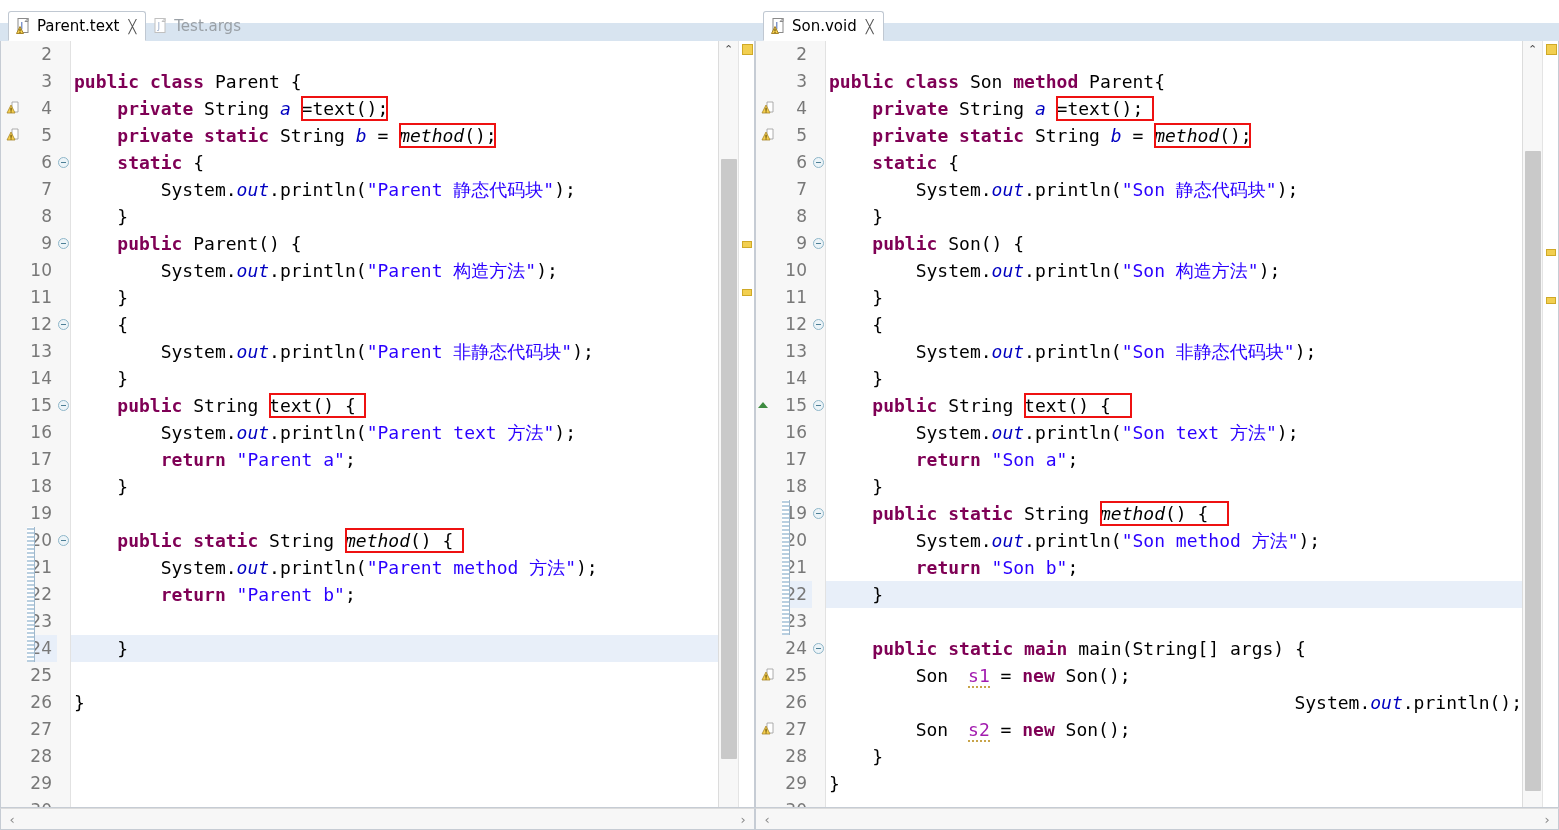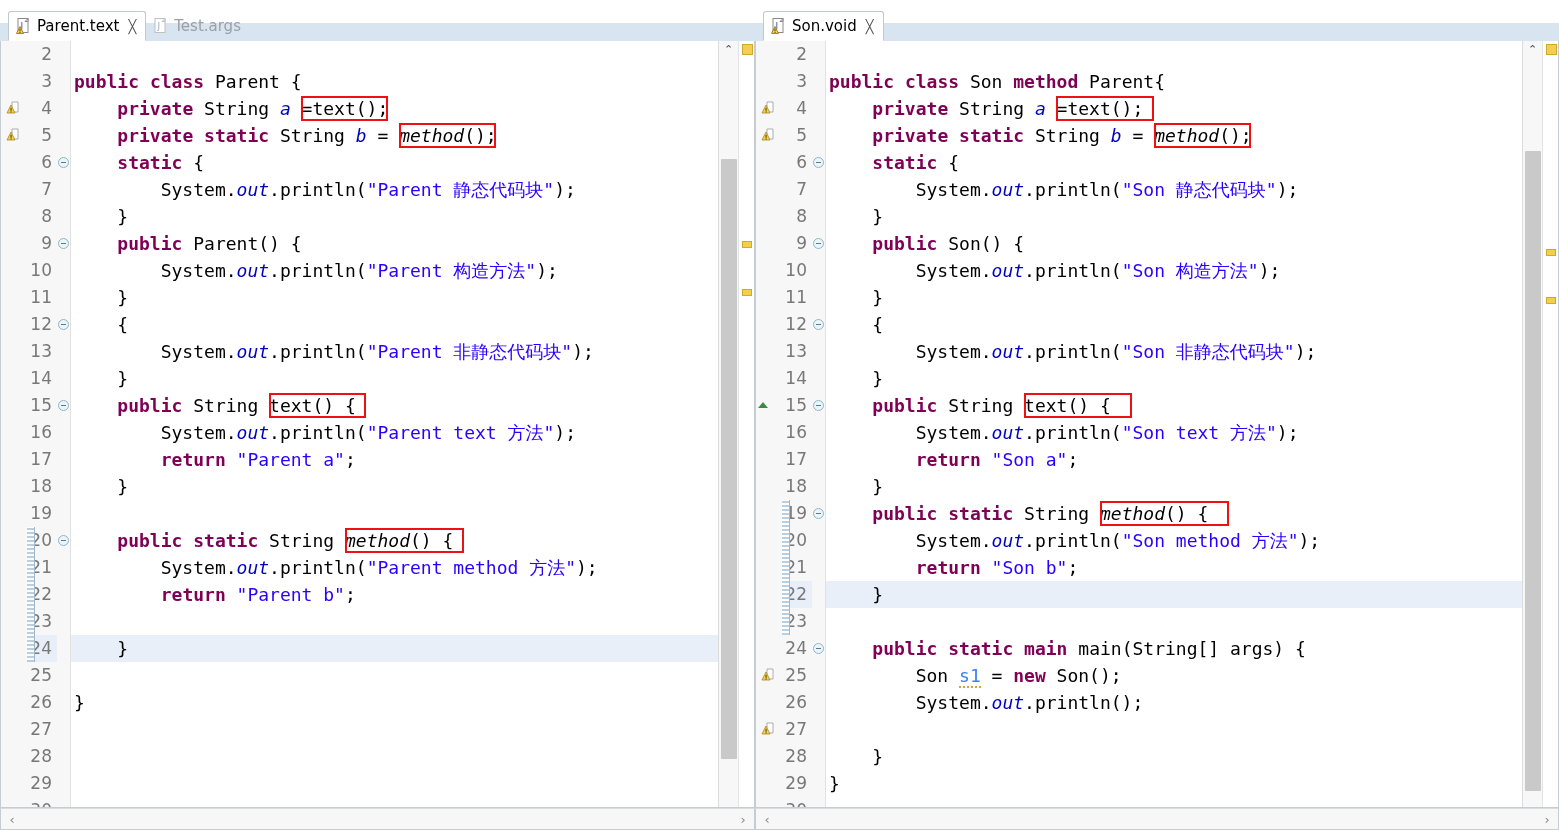--- a/index.html
+++ b/index.html
@@ -114,21 +114,21 @@
     background: repeating-linear-gradient(
       0deg, #b9cfe0 0px, #b9cfe0 2px, #ffffff 2px, #ffffff 4px);
     border-right: 1px solid #9fb8cc;
   }
 
   
   .kw  { color: #7f0055; font-weight: bold; }
   .str { color: #2a00ff; }
   .fld { color: #0000c0; font-style: italic; }
   .sm  { color: #000000; font-style: italic; }
-  .lv  { color: #3b82f6; }
+  .lv  { color: #a21caf; margin-left: 9px; }
 
   
   .squig {
     border-bottom: 2px dotted #c8a44a;
     padding-bottom: 0px;
   }
 
   
   .redbox {
     position: absolute;
@@ -465,21 +465,22 @@
           <div class="row" style="top: 378px; position: absolute; left: 0px; right: 0px;">        System.<span class="fld">out</span>.println(<span class="str">"Son text 方法"</span>);</div>
           <div class="row" style="top: 405px; position: absolute; left: 0px; right: 0px;">        <span class="kw">return</span> <span class="str">"Son a"</span>;</div>
           <div class="row" style="top: 432px; position: absolute; left: 0px; right: 0px;">    }</div>
           <div class="row" style="top: 459px; position: absolute; left: 0px; right: 0px;">    <span class="kw">public</span> <span class="kw">static</span> String <span class="sm">method</span>() {</div>
           <div class="row" style="top: 486px; position: absolute; left: 0px; right: 0px;">        System.<span class="fld">out</span>.println(<span class="str">"Son method 方法"</span>);</div>
           <div class="row" style="top: 513px; position: absolute; left: 0px; right: 0px;">        <span class="kw">return</span> <span class="str">"Son b"</span>;</div>
           <div class="row current" style="top: 540px; position: absolute; left: 0px; right: 0px;">    }</div>
           <div class="row" style="top: 567px; position: absolute; left: 0px; right: 0px;">&nbsp;</div>
           <div class="row" style="top: 594px; position: absolute; left: 0px; right: 0px;">    <span class="kw">public</span> <span class="kw">static</span> <span class="kw">main</span> main(String[] args) {</div>
           <div class="row" style="top: 621px; position: absolute; left: 0px; right: 0px;">        Son <span class="lv squig">s1</span> = <span class="kw">new</span> Son();</div>
-          <div class="row" style="top: 648px; position: absolute; left: 0px; right: 0px;">        System.<span class="fld">out</span>.println();</div>
+          <div class="row" style="top: 648px; position: absolute; left: 0px; right: 0px; text-align: right;">        System.<span class="fld">out</span>.println();</div>
+          <div class="row" style="top: 675px; position: absolute; left: 0px; right: 0px;">        Son <span class="lv squig">s2</span> = <span class="kw">new</span> Son();</div>
           <div class="row" style="top: 702px; position: absolute; left: 0px; right: 0px;">    }</div>
           <div class="row" style="top: 729px; position: absolute; left: 0px; right: 0px;">}</div>
           <div class="row" style="top: 756px; position: absolute; left: 0px; right: 0px;">&nbsp;</div>
           <div class="redbox" style="left: 230.22px; top: 55px; width: 97.38px; height: 25px;"></div>
           <div class="redbox" style="left: 327.6px; top: 82px; width: 97.38px; height: 25px;"></div>
           <div class="redbox" style="left: 197.76px; top: 352px; width: 108.2px; height: 25px;"></div>
           <div class="redbox" style="left: 273.5px; top: 460px; width: 129.84px; height: 25px;"></div>
         </div>
       <div class="vbar">
         <div class="vbar-up">⌃</div>

